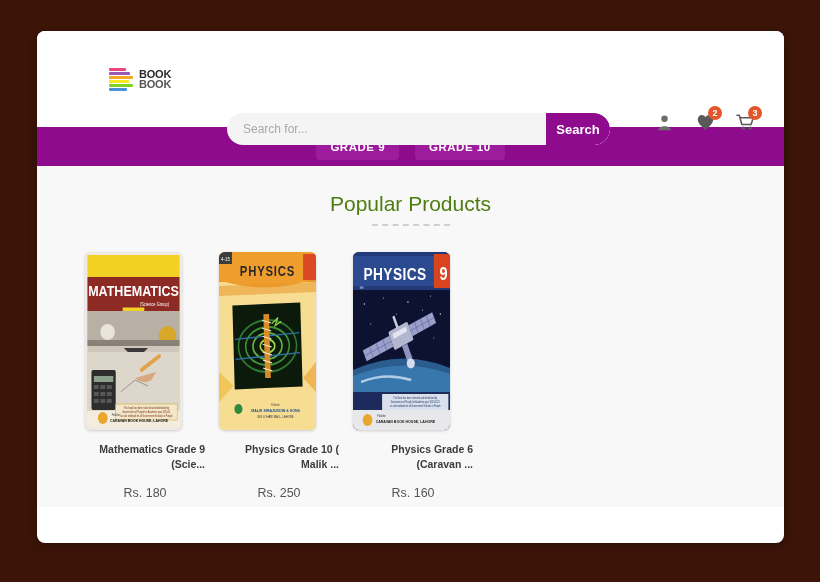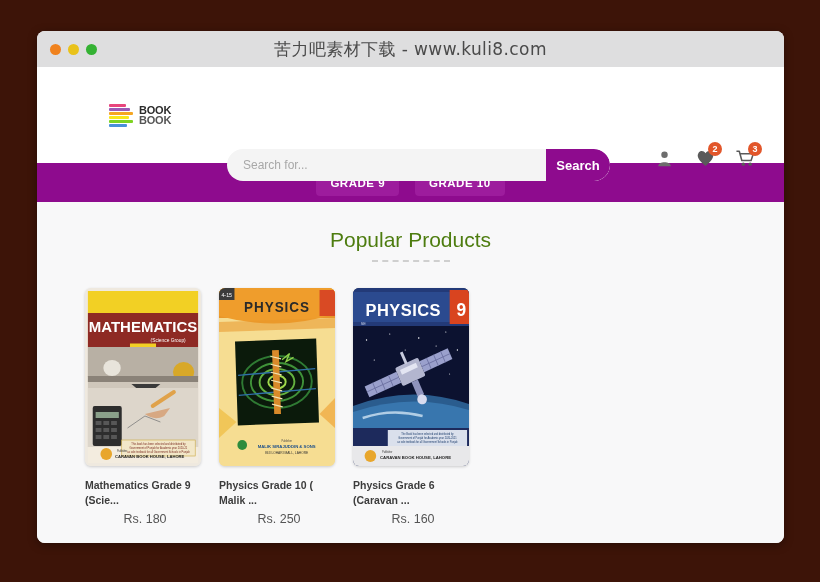--- a/index.html
+++ b/index.html
@@ -175,58 +175,50 @@
 
   .products {
     display: flex;
     justify-content: flex-start;
     padding-left: 48px;
     gap: 14px;
     margin-top: 26px;
   }
   .card { width: 120px; }
   .card-img {
-    width: 116px; height: 178px;
+    width: 97px; height: 178px;
     border-radius: 6px;
     overflow: hidden;
     position: relative;
     background: #eee;
     box-shadow: 0 1px 3px rgba(0,0,0,0.18);
     cursor: pointer;
   }
   .card-img svg { display: block; width: 100%; height: 100%; }
   .card-title {
     margin-top: 12px;
-    text-align: left;
+    text-align: right;
     font-size: 10.5px;
     font-weight: bold;
     color: #3c3c3c;
     line-height: 15px;
     cursor: pointer;
   }
   .card-price {
-    margin-top: 4px;
+    margin-top: 14px;
     text-align: center;
     font-size: 12.5px;
     color: #555;
   }
 </style>
 </head>
 <body>
 
 <div class="window">
 
-  <div class="titlebar">
-    <div class="dots">
-      <span class="dot red"></span>
-      <span class="dot yellow"></span>
-      <span class="dot green"></span>
-    </div>
-    <div class="title-text">苦力吧素材下载 - www.kuli8.com</div>
-  </div>
 
   <div class="site-header">
 
     <div class="logo">
       <span class="logo-books">
         <span style="background:#e8467c;width:17px;"></span>
         <span style="background:#9b59b6;width:21px;"></span>
         <span style="background:#f5a623;width:24px;"></span>
         <span style="background:#f8e71c;width:20px;"></span>
         <span style="background:#7ed321;width:24px;"></span>

